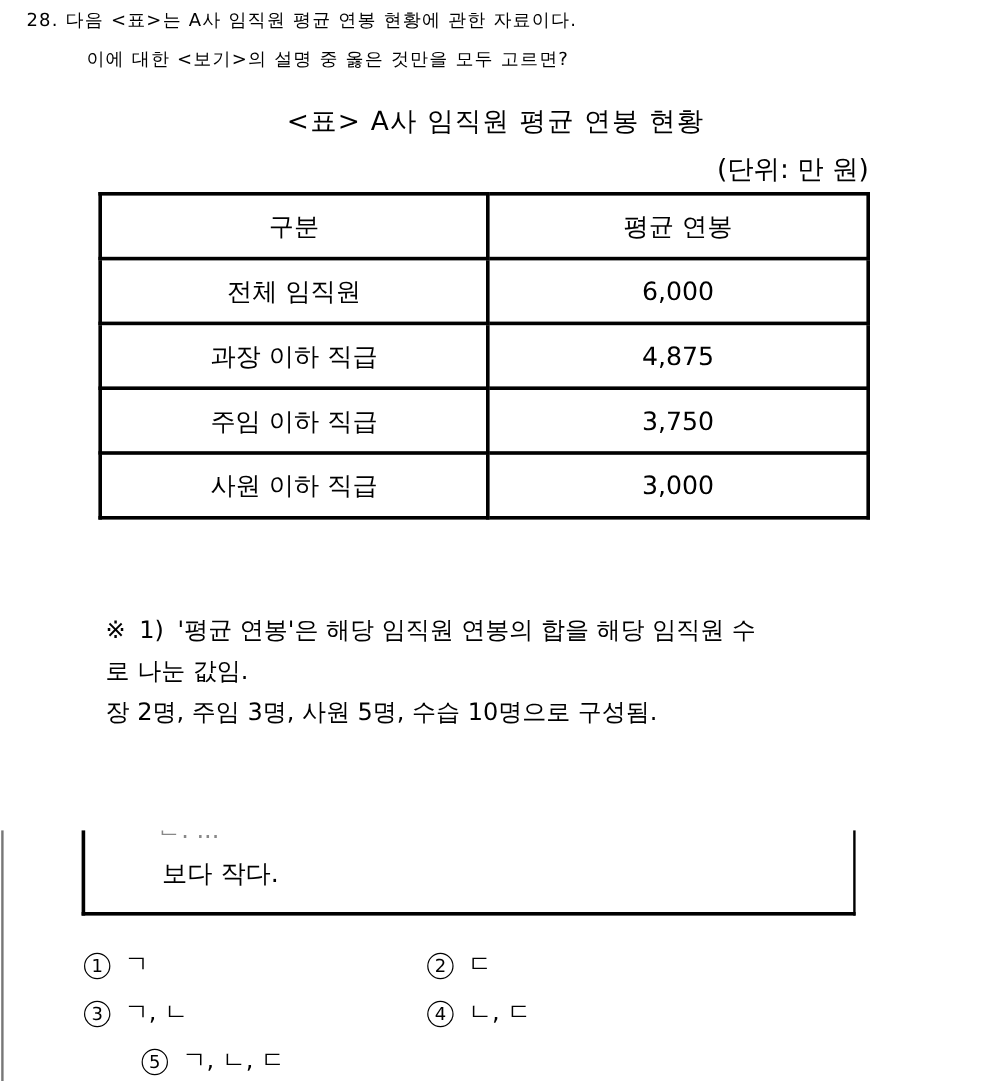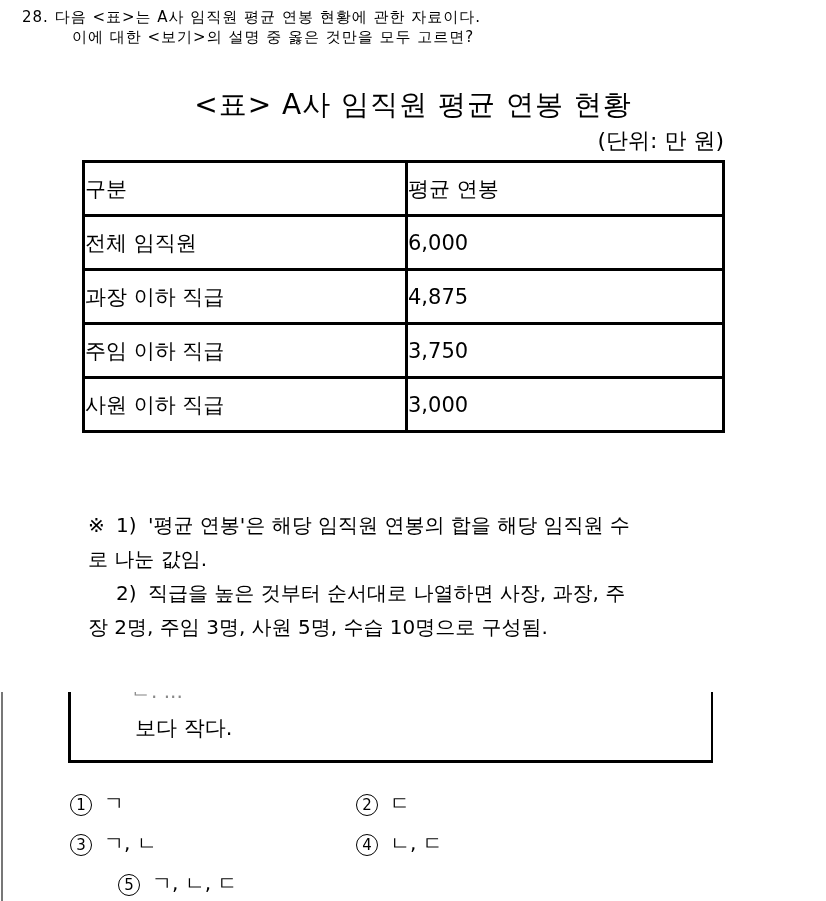--- a/index.html
+++ b/index.html
@@ -2,29 +2,29 @@
 <html><head>
 <meta charset="utf-8">
 <style>
   html, body { margin: 0; padding: 0; background: #ffffff; }
   body {
     width: 826px; height: 901px; position: relative; overflow: hidden;
     font-family: "DejaVu Sans", sans-serif; color: #000;
   }
   .q-line { position: absolute; font-size: 15px; letter-spacing: 1px; white-space: nowrap; }
   #q1 { left: 22px; top: 8px; }
-  #q2 { left: 72px; top: 28px; text-align: center; }
-  .tbl-title { position: absolute; left: 0; width: 826px; top: 86px; text-align: center; font-size: 28px; letter-spacing: 1px; }
+  #q2 { left: 72px; top: 40px; text-align: center; }
+  .tbl-title { position: absolute; left: 0; width: 826px; top: 86px; text-align: center; font-size: 22px; letter-spacing: 1px; }
   .unit { position: absolute; right: 102px; top: 126px; font-size: 22px; }
   table.data {
     position: absolute; left: 82px; top: 160px; width: 643px;
     border-collapse: collapse; font-size: 21px;
   }
   table.data td, table.data th {
-    border: 3px solid #000; height: 51px; text-align: left; font-weight: normal; padding: 0;
+    border: 3px solid #000; height: 51px; text-align: center; font-weight: normal; padding: 0;
   }
   table.data .c1 { width: 320px; }
   .notes { position: absolute; left: 88px; top: 508px; font-size: 20px; line-height: 34px; }
   .note { position: relative; white-space: nowrap; }
   .note .mark { display: inline-block; width: 28px; }
   .note .num { display: inline-block; width: 32px; }
   .box {
     position: absolute; left: 68px; top: 692px; width: 640px; height: 68px;
     border-left: 3px solid #000; border-right: 2px solid #000; border-bottom: 3px solid #000;
     overflow: hidden;
@@ -74,23 +74,20 @@
     <td>3,000</td>
   </tr>
 </tbody>
   </table>
 
 <div class="notes">
   <div class="note">
     <span class="mark">※</span><span class="num">1)</span><span>'평균 연봉'은 해당 임직원 연봉의 합을 해당 임직원 수</span>
   </div>
   <div class="note cont">로 나눈 값임.</div>
-  <div class="note">
-    <span class="mark"></span><span class="num">2)</span><span>직급을 높은 것부터 순서대로 나열하면 사장, 과장, 주</span>
-  </div>
   <div class="note cont">장 2명, 주임 3명, 사원 5명, 수습 10명으로 구성됨.</div>
 </div>
 
 <div class="left-rule"></div>
 
 <div class="box">
   <div class="clip">ㄷ. ...</div>
   <div class="line">보다 작다.</div>
 </div>
 

